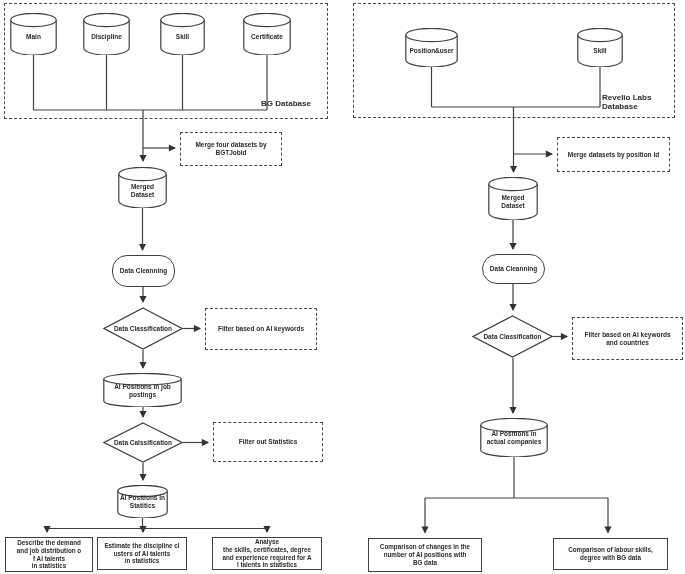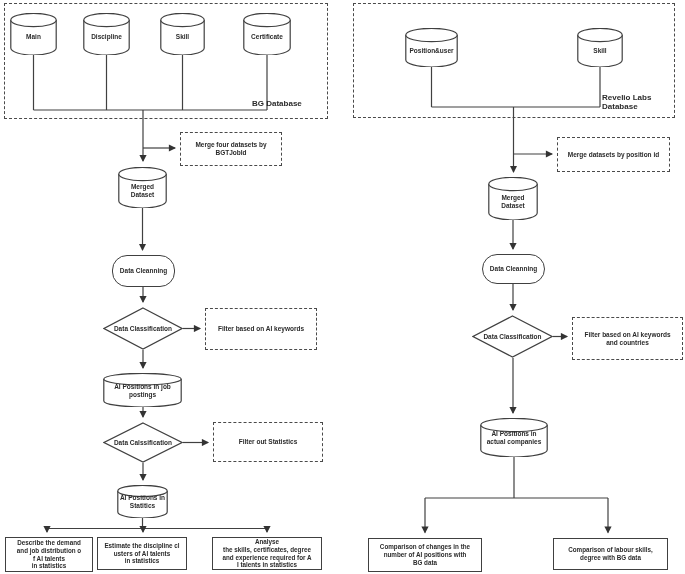--- a/index.html
+++ b/index.html
@@ -65,21 +65,21 @@
       <path d="M553,336.5 H567" marker-end="url(#arrow)"></path>
       <path d="M513,358 V413" marker-end="url(#arrow)"></path>
       <path d="M514,457 V498"></path>
       <path d="M425,498 H608"></path>
       <path d="M425,498 V532.5" marker-end="url(#arrow)"></path>
       <path d="M608,498 V532.5" marker-end="url(#arrow)"></path>
     </g>
   </svg>
 
   <div class="dbframe" style="position:absolute;left:4px;top:3px;width:324px;height:116px;"></div>
-  <div class="dblabel" style="left:252px;top:99px;width:84px;text-align:left;">BG Database</div>
+  <div class="dblabel" style="left:244px;top:99px;width:84px;text-align:center;">BG Database</div>
 
   <div class="node cylinder" style="left:10px;top:13px;width:47px;height:42px;">
       <svg class="shape-svg" width="47" height="42">
        <path d="M 0.8 7 L 0.8 35 A 22.7 7 0 0 0 46.2 35 L 46.2 7" fill="#fff" stroke="#404040" stroke-width="1.2"></path>
        <ellipse cx="23.5" cy="7" rx="22.7" ry="6.7" fill="#fff" stroke="#404040" stroke-width="1.2"></ellipse>
      </svg>
     <span class="label">Main</span>
     </div>
   <div class="node cylinder" style="left:83px;top:13px;width:47px;height:42px;">
       <svg class="shape-svg" width="47" height="42">

